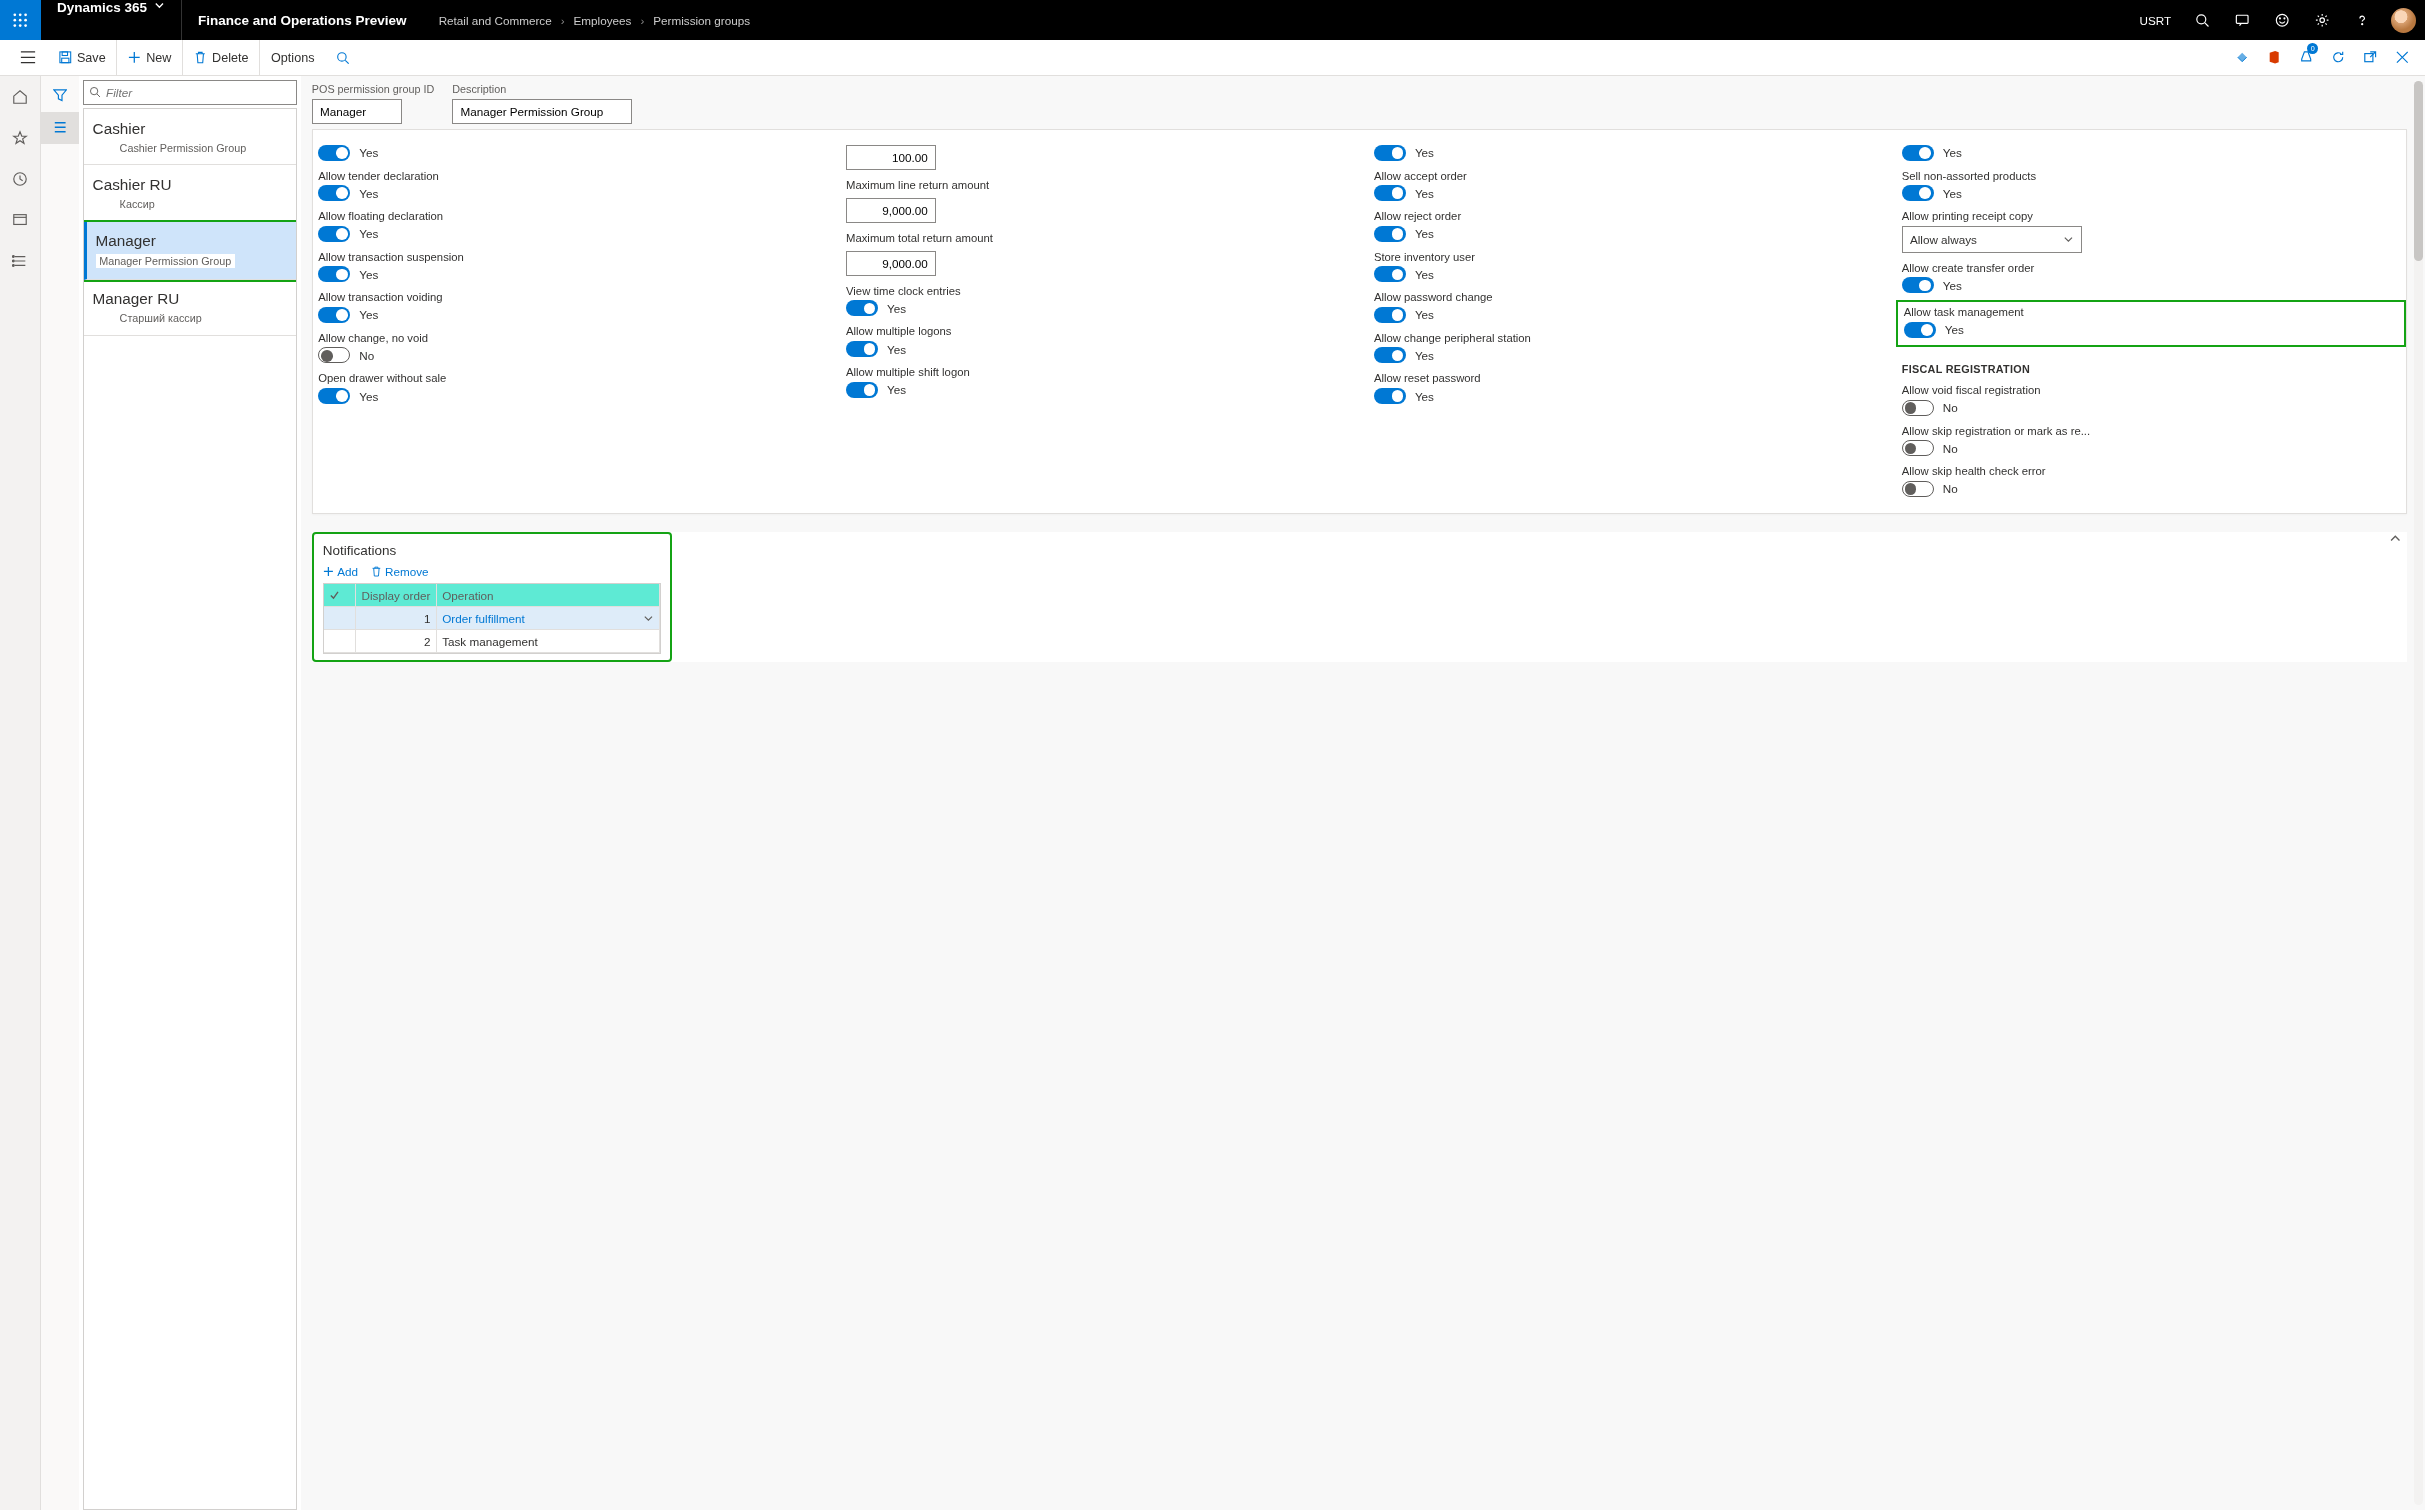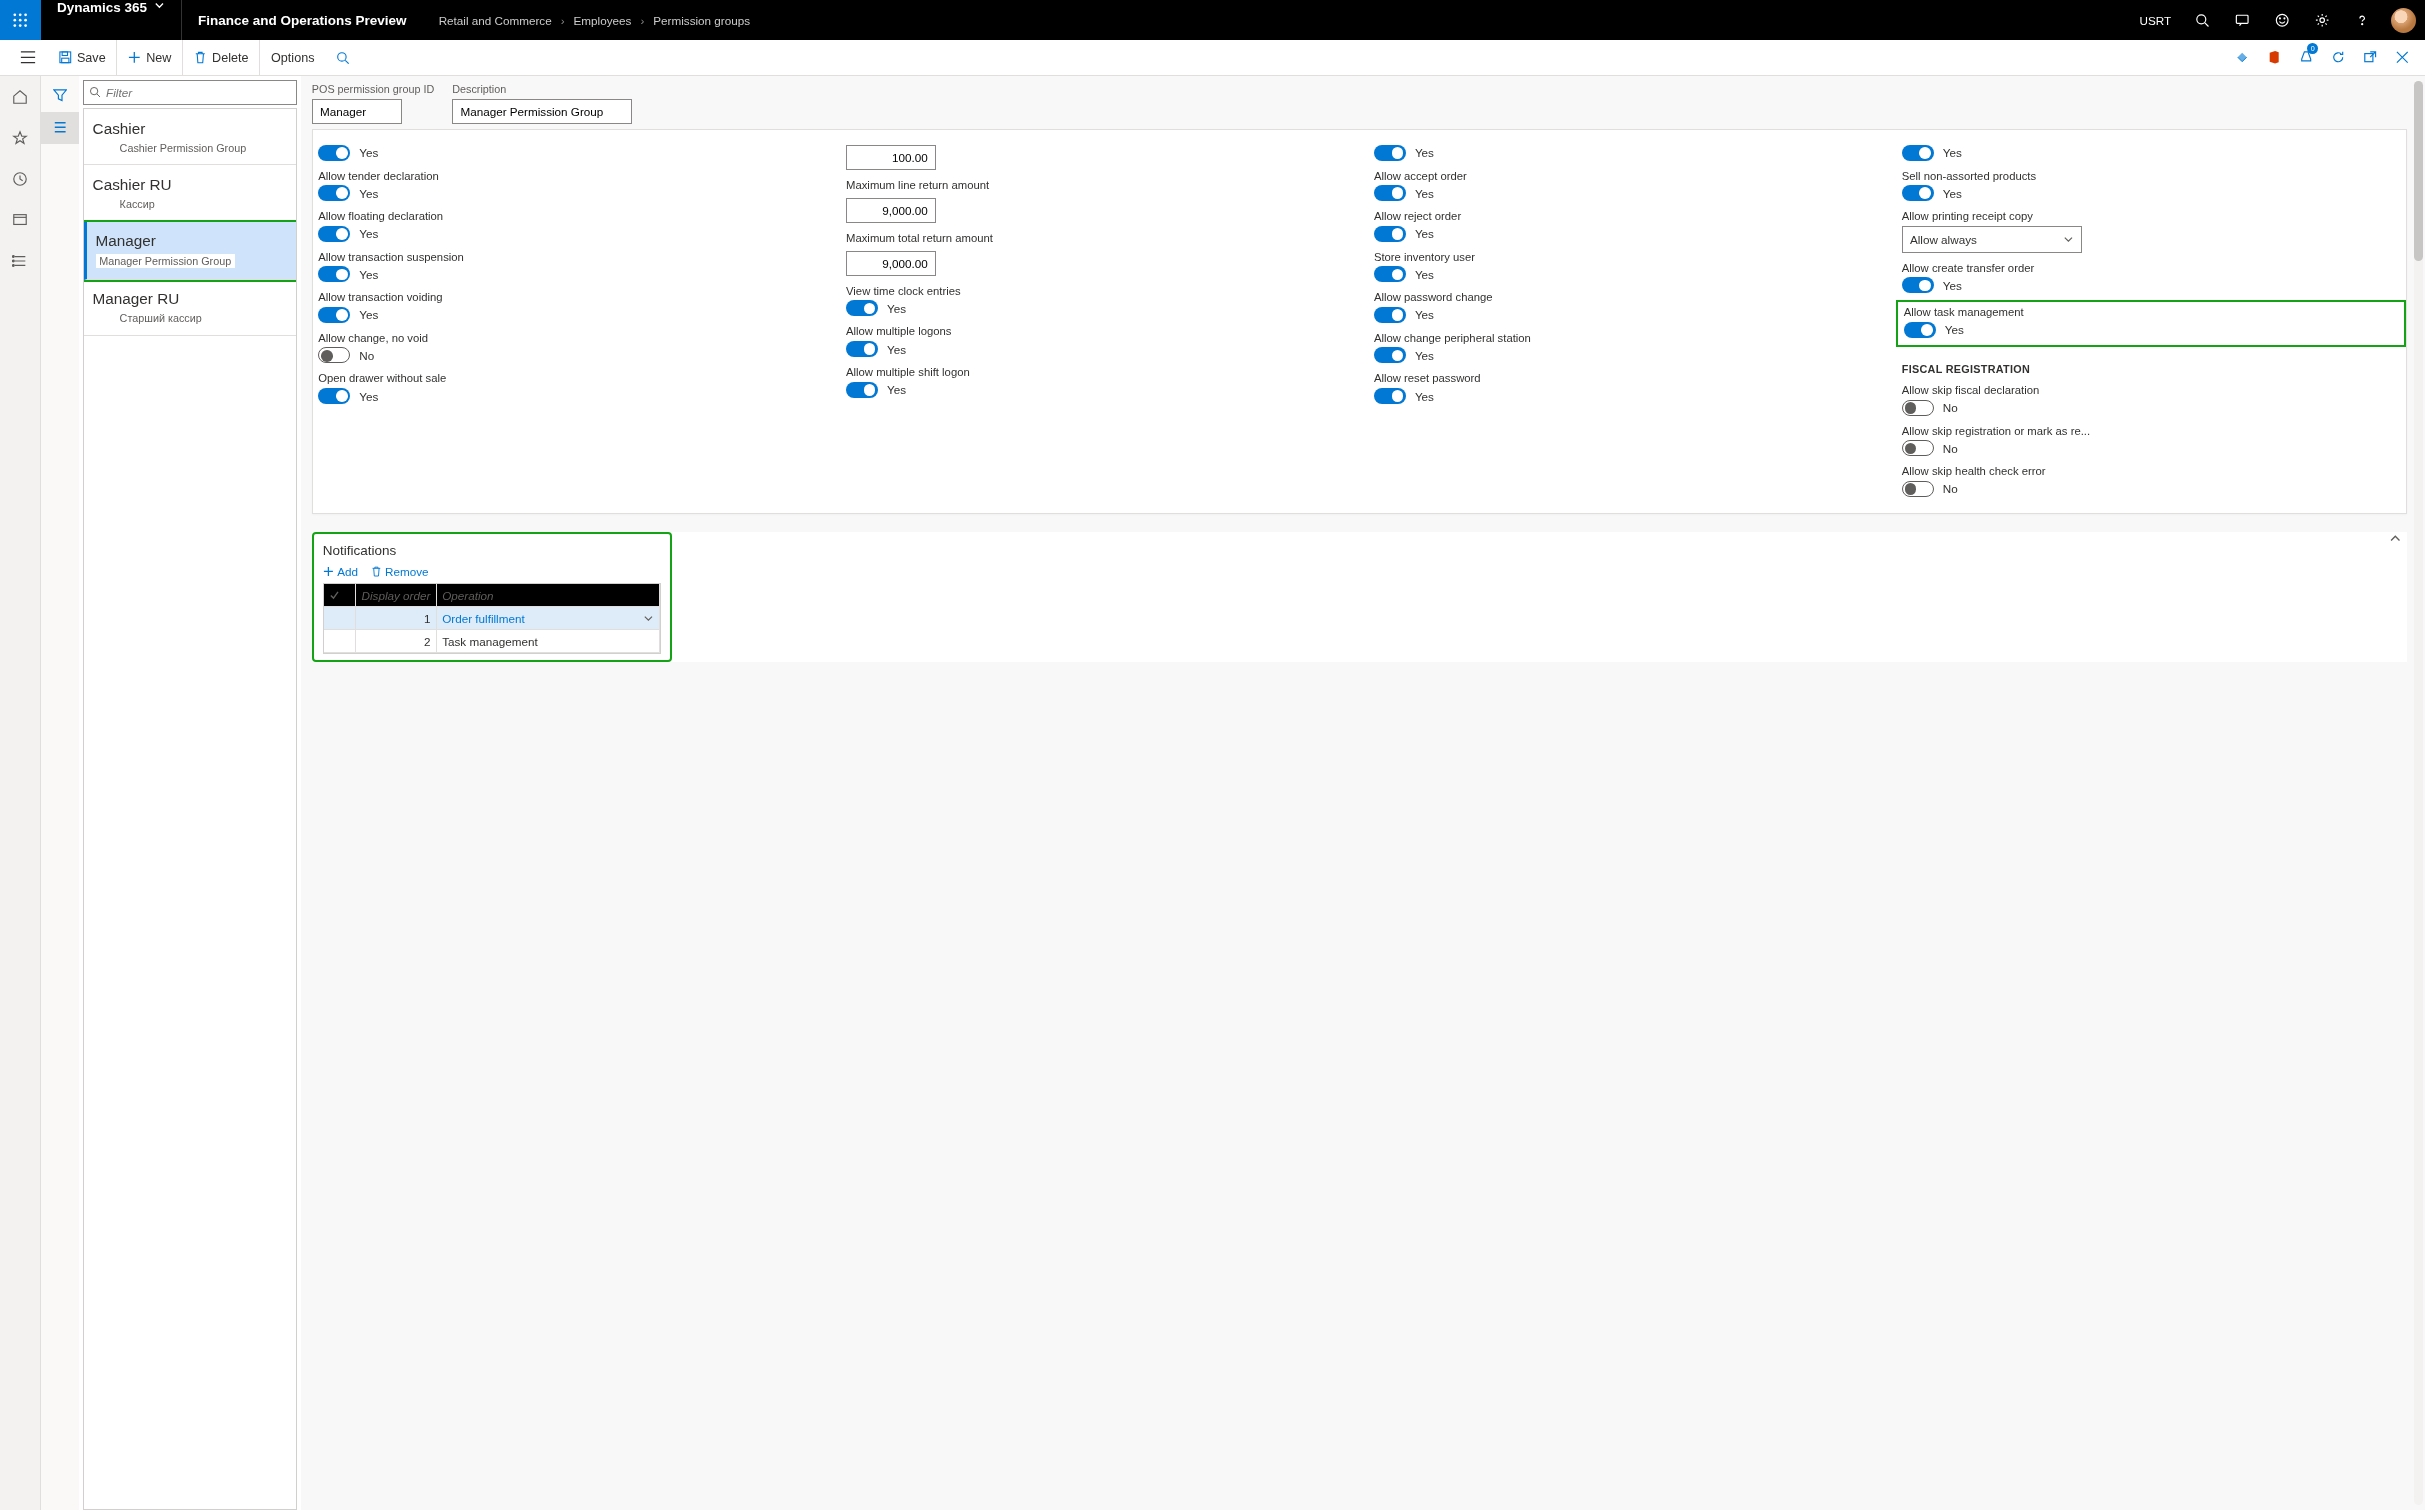--- a/index.html
+++ b/index.html
@@ -69,21 +69,21 @@
 .sub-heading { font-size: 10.8px; font-weight: 700; letter-spacing: 0.3px; margin-top: 9px; }
 
 
 .notif-section { background: #fff; margin-top: 18px; }
 .notif-highlight { border: 2.7px solid #14a314; border-radius: 4px; padding: 9px 9px 5.4px 9px; width: 360px; }
 .notif-header { display: flex; align-items: center; justify-content: space-between; }
 .notif-actions { display:flex; gap:12.6px; padding:7.2px 0 5.4px 0; }
 .link-btn { color:#0078d4; display:flex; align-items:center; gap:3.6px; font-size:11.7px; cursor:pointer;}
 .notif-table { border:0.9px solid #d2d0ce; }
 .nt-row { display:grid; grid-template-columns: 32px 81px 1fr; }
-.nt-head { background:#000000; font-size:10.8px; color:#605e5c;font-style:italic; }
+.nt-head { background:#5eead4; font-size:10.8px; color:#605e5c; }
 .nt-cell { border-right:0.9px solid #e1dfdd; border-bottom:0.9px solid #e1dfdd; padding:4.5px 5.4px; font-size:11.7px; display:flex; align-items:center;}
 .nt-cell.num { justify-content:flex-end;}
 .nt-row.sel .nt-cell { background:#deecf9; }
 .nt-row.sel .op-cell { color:#0078d4; justify-content:space-between;}
 .collapse-chev { color:#605e5c; padding:0 5.4px;}
 .scrollbar-stub { position:absolute; right:1.8px; top:5.4px; bottom:5.4px; width:9px; background:#f3f2f1; border-radius:4.5px;}
 .scrollbar-thumb { position:absolute; top:0; width:9px; height:180px; background:#c8c6c4; border-radius:4.5px;}
 
 svg { display:block; }
 </style>
@@ -473,21 +473,21 @@
             </div>
             <div class="perm-item highlight-box">
               <div class="field-label">Allow task management</div>
               <div class="toggle-row">
                 <div class="toggle"></div>
                 <span class="toggle-label">Yes</span>
               </div>
             </div>
             <div class="sub-heading">FISCAL REGISTRATION</div>
             <div class="perm-item">
-              <div class="field-label">Allow skip fiscal declaration</div>
+              <div class="field-label">Allow void fiscal registration</div>
               <div class="toggle-row">
                 <div class="toggle off"></div>
                 <span class="toggle-label">No</span>
               </div>
             </div>
             <div class="perm-item">
               <div class="field-label">Allow skip registration or mark as re...</div>
               <div class="toggle-row">
                 <div class="toggle off"></div>
                 <span class="toggle-label">No</span>

